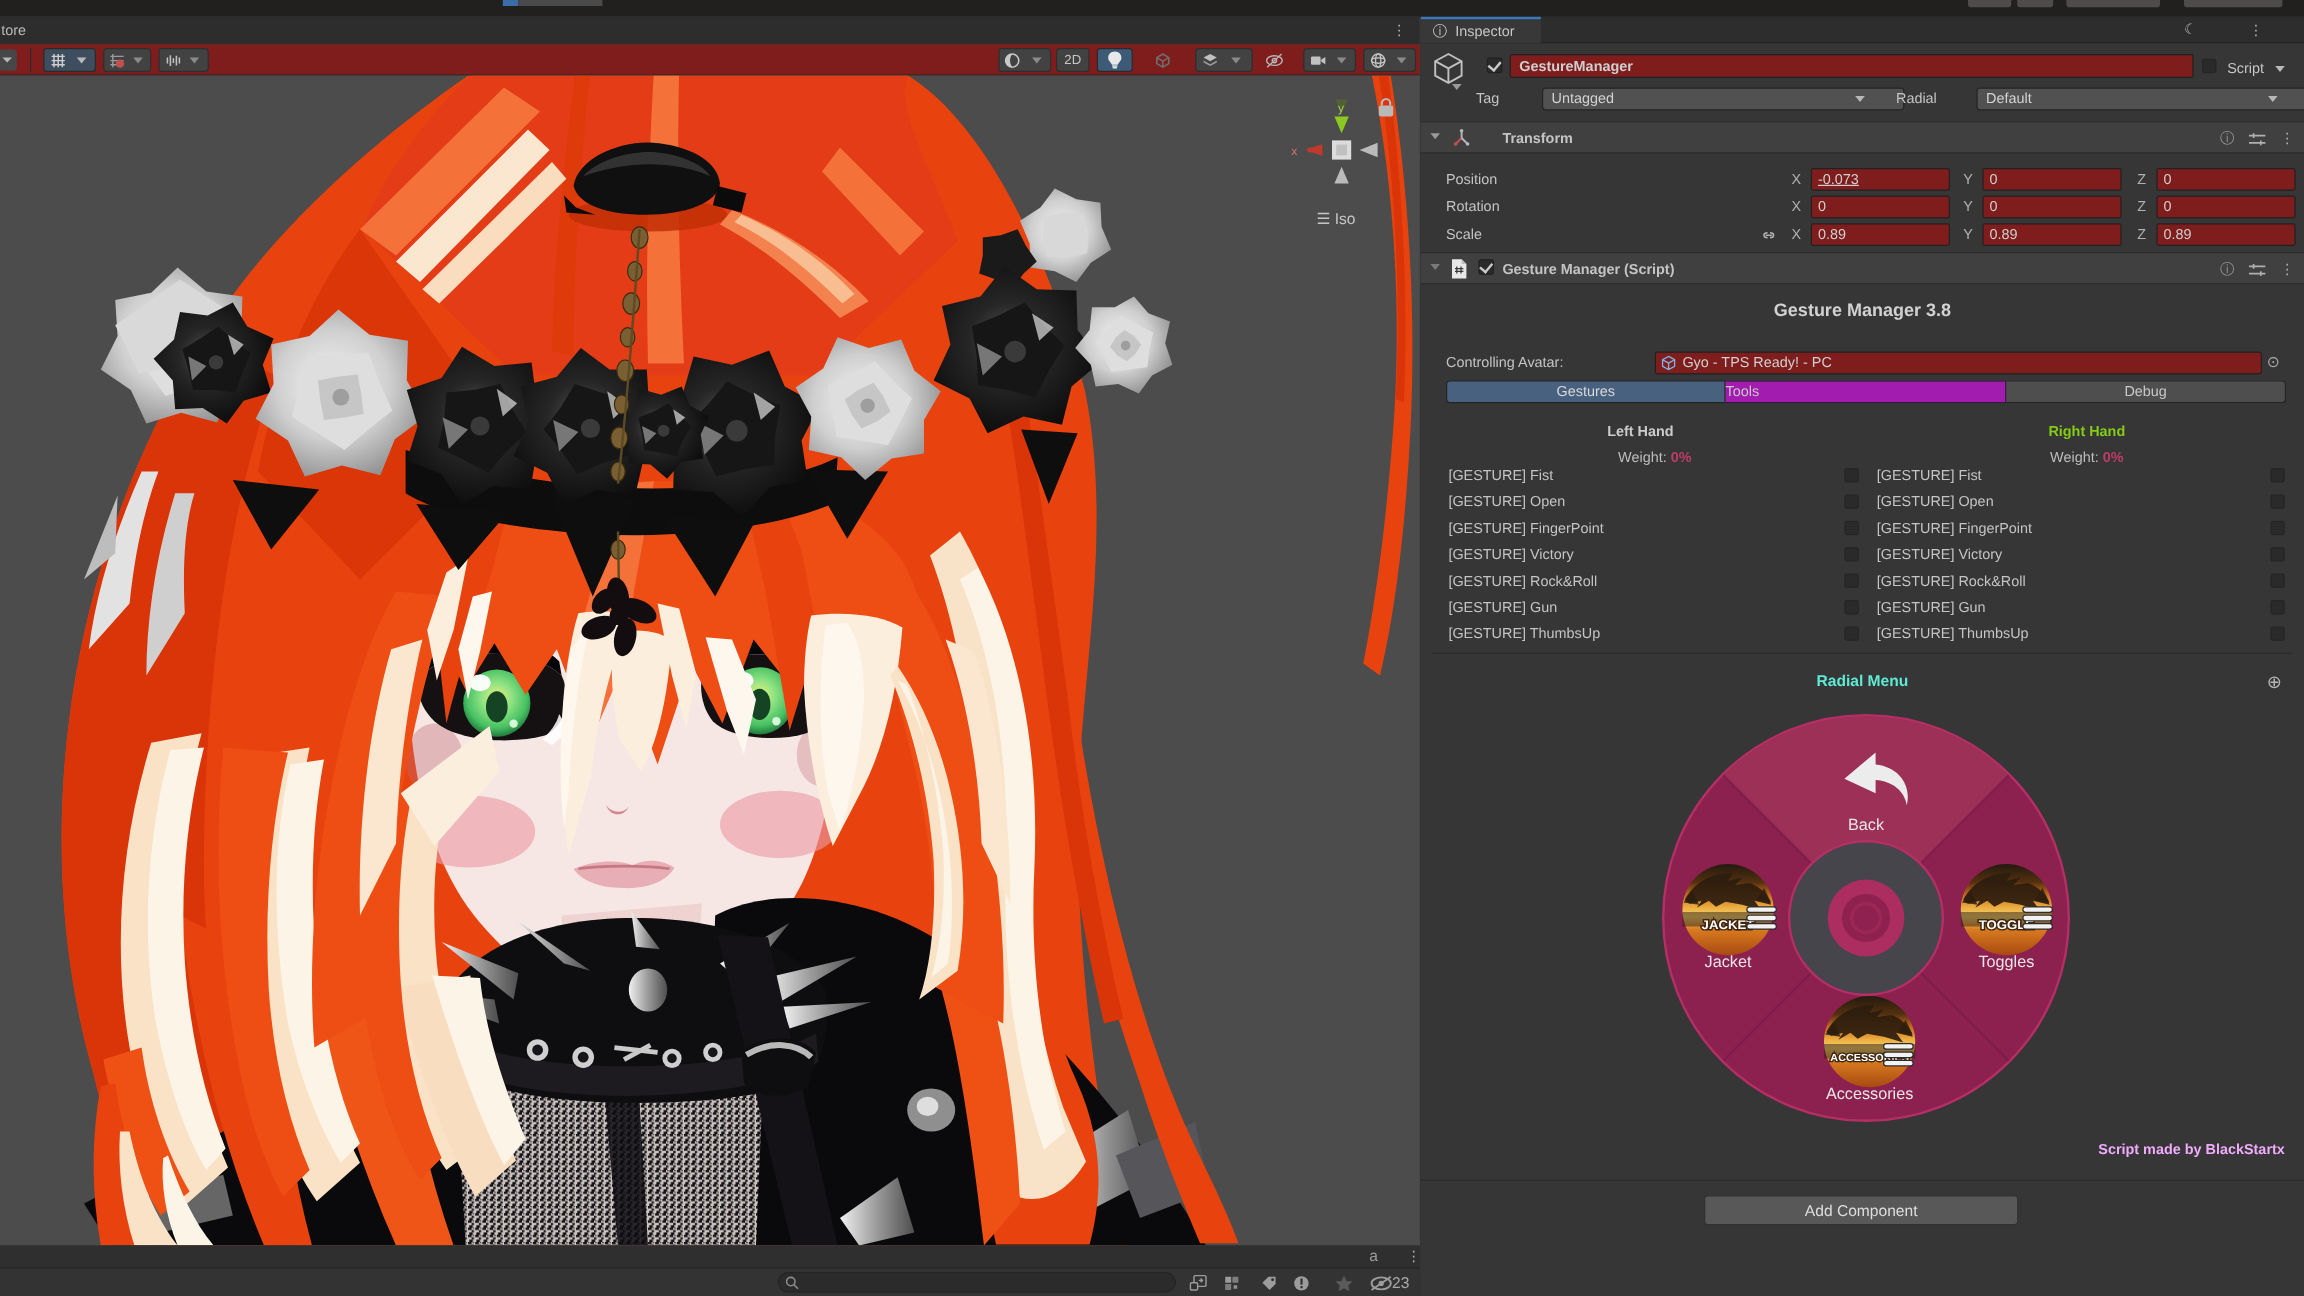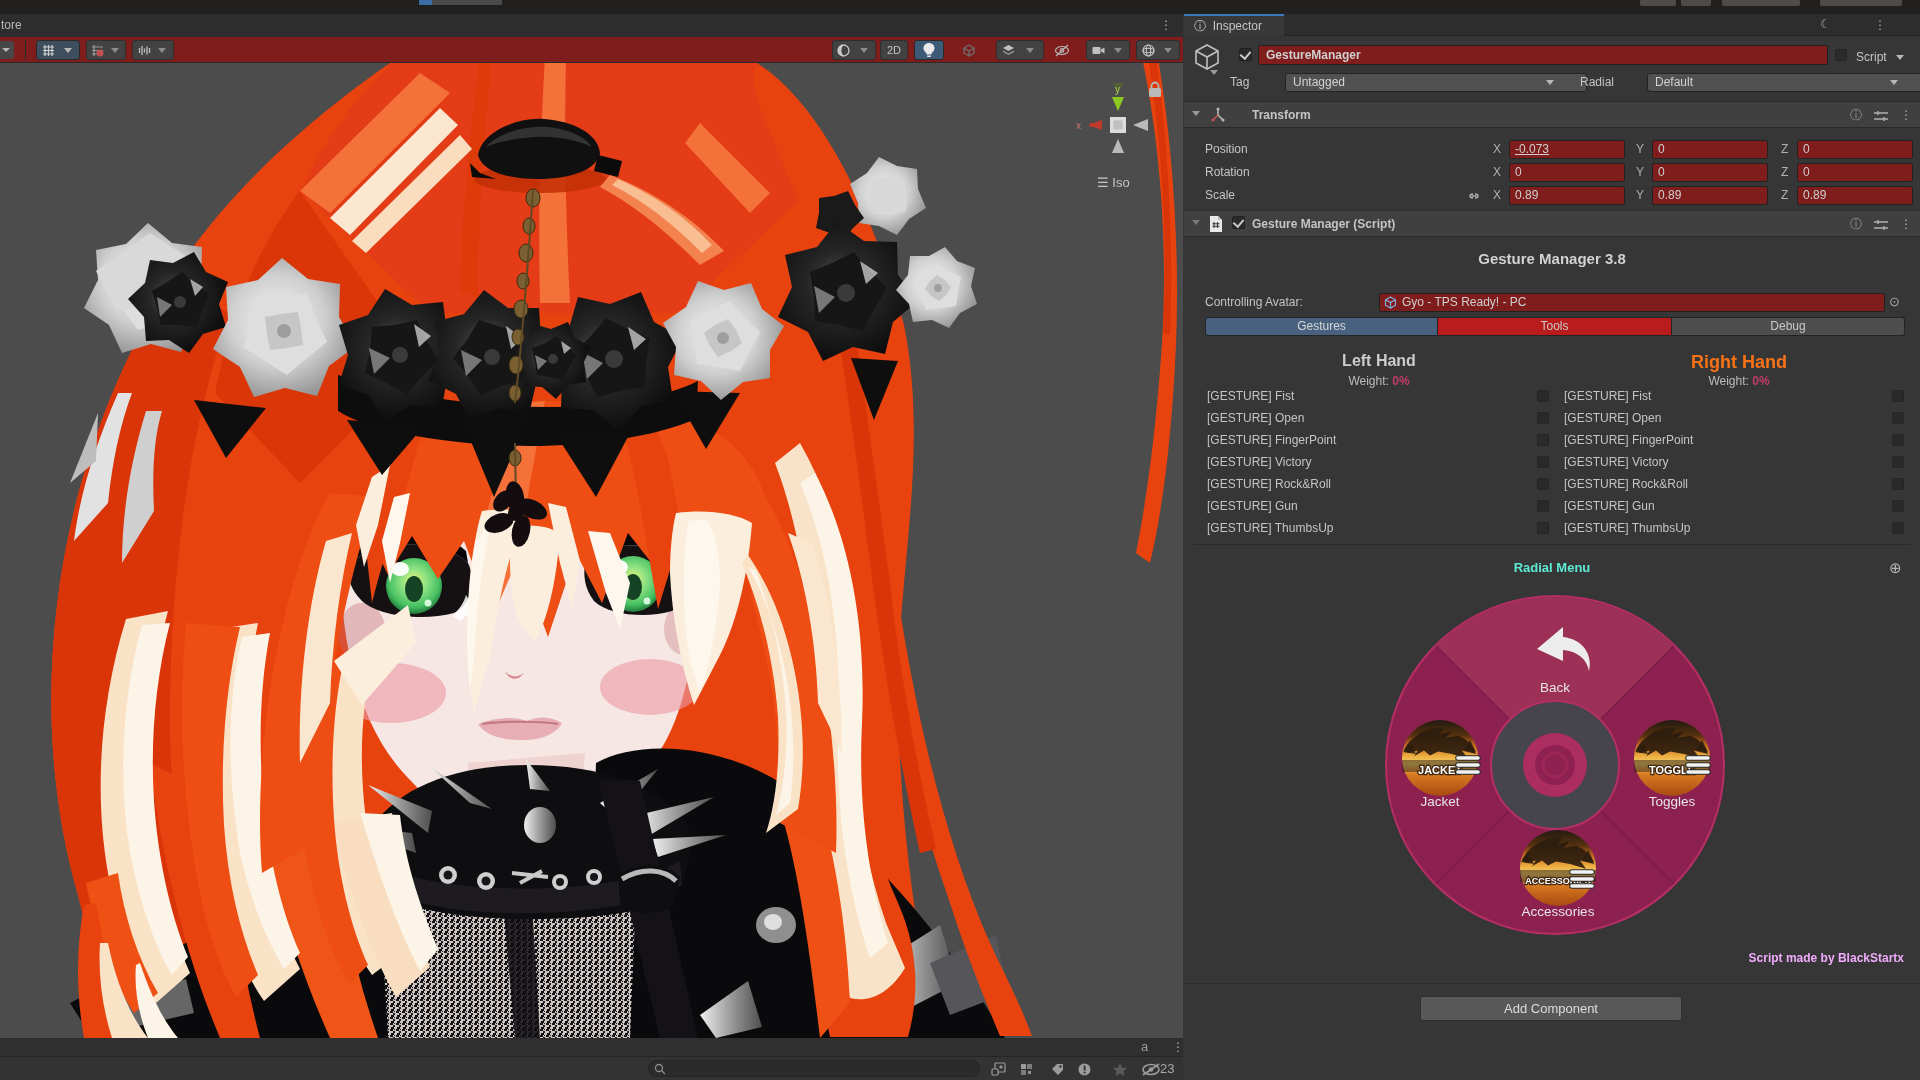--- a/index.html
+++ b/index.html
@@ -544,25 +544,25 @@
   <span class="lbl" style="left:21px;top:281px;">Controlling Avatar:</span>
   <div class="fld" style="left:195px;top:279px;width:506px;height:19px;line-height:17px;padding-left:22px;">Gyo - TPS Ready! - PC</div>
   <svg class="abs" style="left:200px;top:282px;" width="13" height="13" viewBox="0 0 13 13">
       <g stroke="#7fb3e6" stroke-width="1.1" fill="none">
         <path d="M6.5 1 L11.5 3.8 V9.2 L6.5 12 L1.5 9.2 V3.8 Z M1.5 3.8 L6.5 6.6 L11.5 3.8 M6.5 6.6 V12"></path>
       </g>
     </svg>
   <span class="abs" style="left:705px;top:280px;color:#aaaaaa;font-size:13px;">⊙</span>
 
   <div class="abs" style="left:21px;top:303px;width:233px;height:19px;background:#47617f;border:1px solid #242424;border-radius:3px 0 0 3px;color:#d8d8d8;font-size:12px;text-align:center;line-height:17px;">Gestures</div>
-  <div class="abs" style="left:254px;top:303px;width:234px;height:19px;background:#b91c1c;border:1px solid #242424;border-left:none;color:#c8c8c8;font-size:12px;text-align:center;line-height:17px;">Tools</div>
+  <div class="abs" style="left:254px;top:303px;width:234px;height:19px;background:#a21caf;border:1px solid #242424;border-left:none;color:#c8c8c8;font-size:12px;line-height:17px;">Tools</div>
   <div class="abs" style="left:488px;top:303px;width:233px;height:19px;background:#4e4e4e;border:1px solid #242424;border-left:none;border-radius:0 3px 3px 0;color:#c8c8c8;font-size:12px;text-align:center;line-height:17px;">Debug</div>
 
-  <div class="abs" style="left:60px;top:338px;width:270px;height:16px;text-align:center;color:#cccccc;font-size:16px;font-weight:bold;">Left Hand</div>
-  <div class="abs" style="left:420px;top:338px;width:270px;height:16px;text-align:center;color:#f97316;font-size:18px;font-weight:bold;">Right Hand</div>
+  <div class="abs" style="left:48px;top:338px;width:270px;height:16px;text-align:center;color:#cccccc;font-size:12px;font-weight:bold;">Left Hand</div>
+  <div class="abs" style="left:420px;top:338px;width:270px;height:16px;text-align:center;color:#84cc16;font-size:12px;font-weight:bold;">Right Hand</div>
   <div class="abs" style="left:60px;top:360px;width:270px;height:15px;text-align:center;color:#bdbdbd;font-size:12px;">Weight: <span style="color:#c03c68;font-weight:bold;">0%</span></div>
   <div class="abs" style="left:420px;top:360px;width:270px;height:15px;text-align:center;color:#bdbdbd;font-size:12px;">Weight: <span style="color:#c03c68;font-weight:bold;">0%</span></div>
 
   <span class="lbl" style="left:23px;top:375px;">[GESTURE] Fist</span>
   <div class="togglebox" style="left:353px;top:376px;"></div>
   <span class="lbl" style="left:380px;top:375px;">[GESTURE] Fist</span>
   <div class="togglebox" style="left:708px;top:376px;"></div>
   <span class="lbl" style="left:23px;top:397px;">[GESTURE] Open</span>
   <div class="togglebox" style="left:353px;top:398px;"></div>
   <span class="lbl" style="left:380px;top:397px;">[GESTURE] Open</span>

